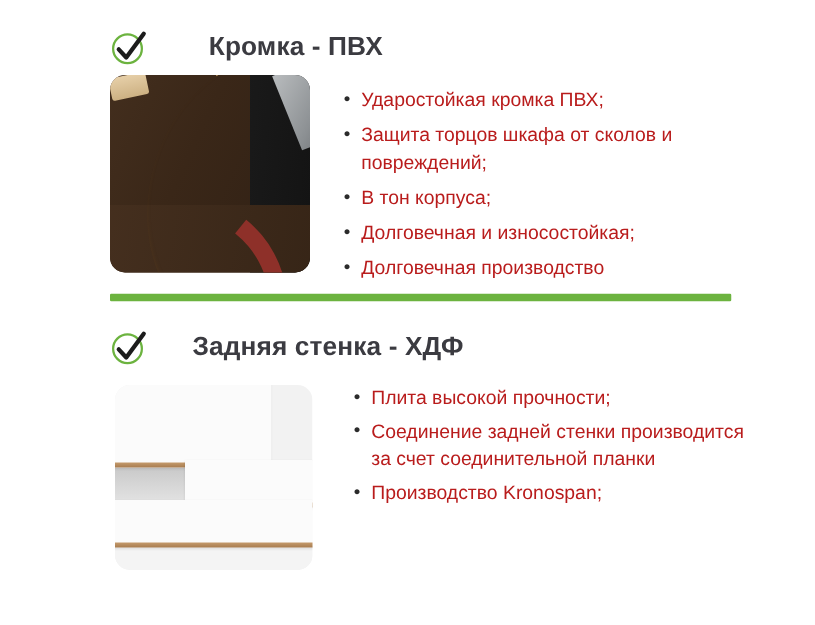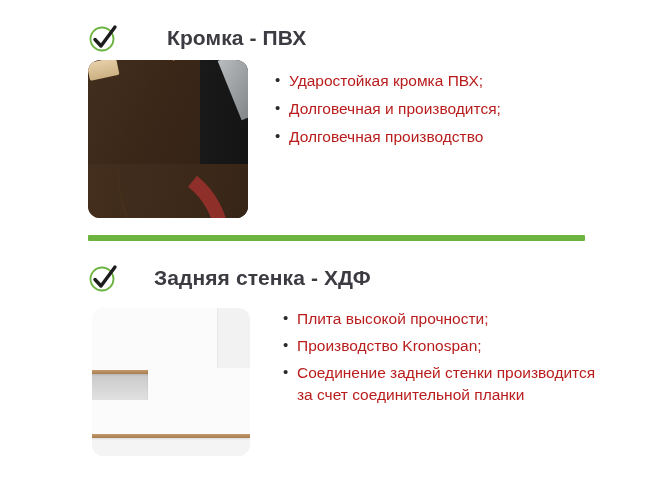--- a/index.html
+++ b/index.html
@@ -253,21 +253,23 @@
           <div class="pvc-band pvc-brown-bottom"></div>
           <div class="pvc-band pvc-red"></div>
           <div class="pvc-band pvc-oak"></div>
           <div class="pvc-band pvc-oak-light"></div>
           <div class="pvc-clip"></div>
         </div>
       </div>
 
       <ul class="bullets bullets-pvc">
         <li>Ударостойкая кромка ПВХ;</li>
-        <li>Долговечная и производится;</li>
+        <li>Защита торцов шкафа от сколов и повреждений;</li>
+        <li>В тон корпуса;</li>
+        <li>Долговечная и износостойкая;</li>
         <li>Долговечная производство</li>
       </ul>
 
     </div>
   </div>
 
   <div class="divider"></div>
 
   <div class="section section-hdf">
 
@@ -294,20 +296,20 @@
             <span class="hdf-edge"></span>
           </div>
           <div class="hdf-board hdf-b3">
             <span class="hdf-edge"></span>
           </div>
         </div>
       </div>
 
       <ul class="bullets bullets-hdf">
         <li>Плита высокой прочности;</li>
+        <li>Соединение задней стенки производится за счет соединительной планки</li>
         <li>Производство Kronospan;</li>
-        <li>Соединение задней стенки производится за счет соединительной планки</li>
       </ul>
 
     </div>
   </div>
 
 </div>
 
 </body></html>

